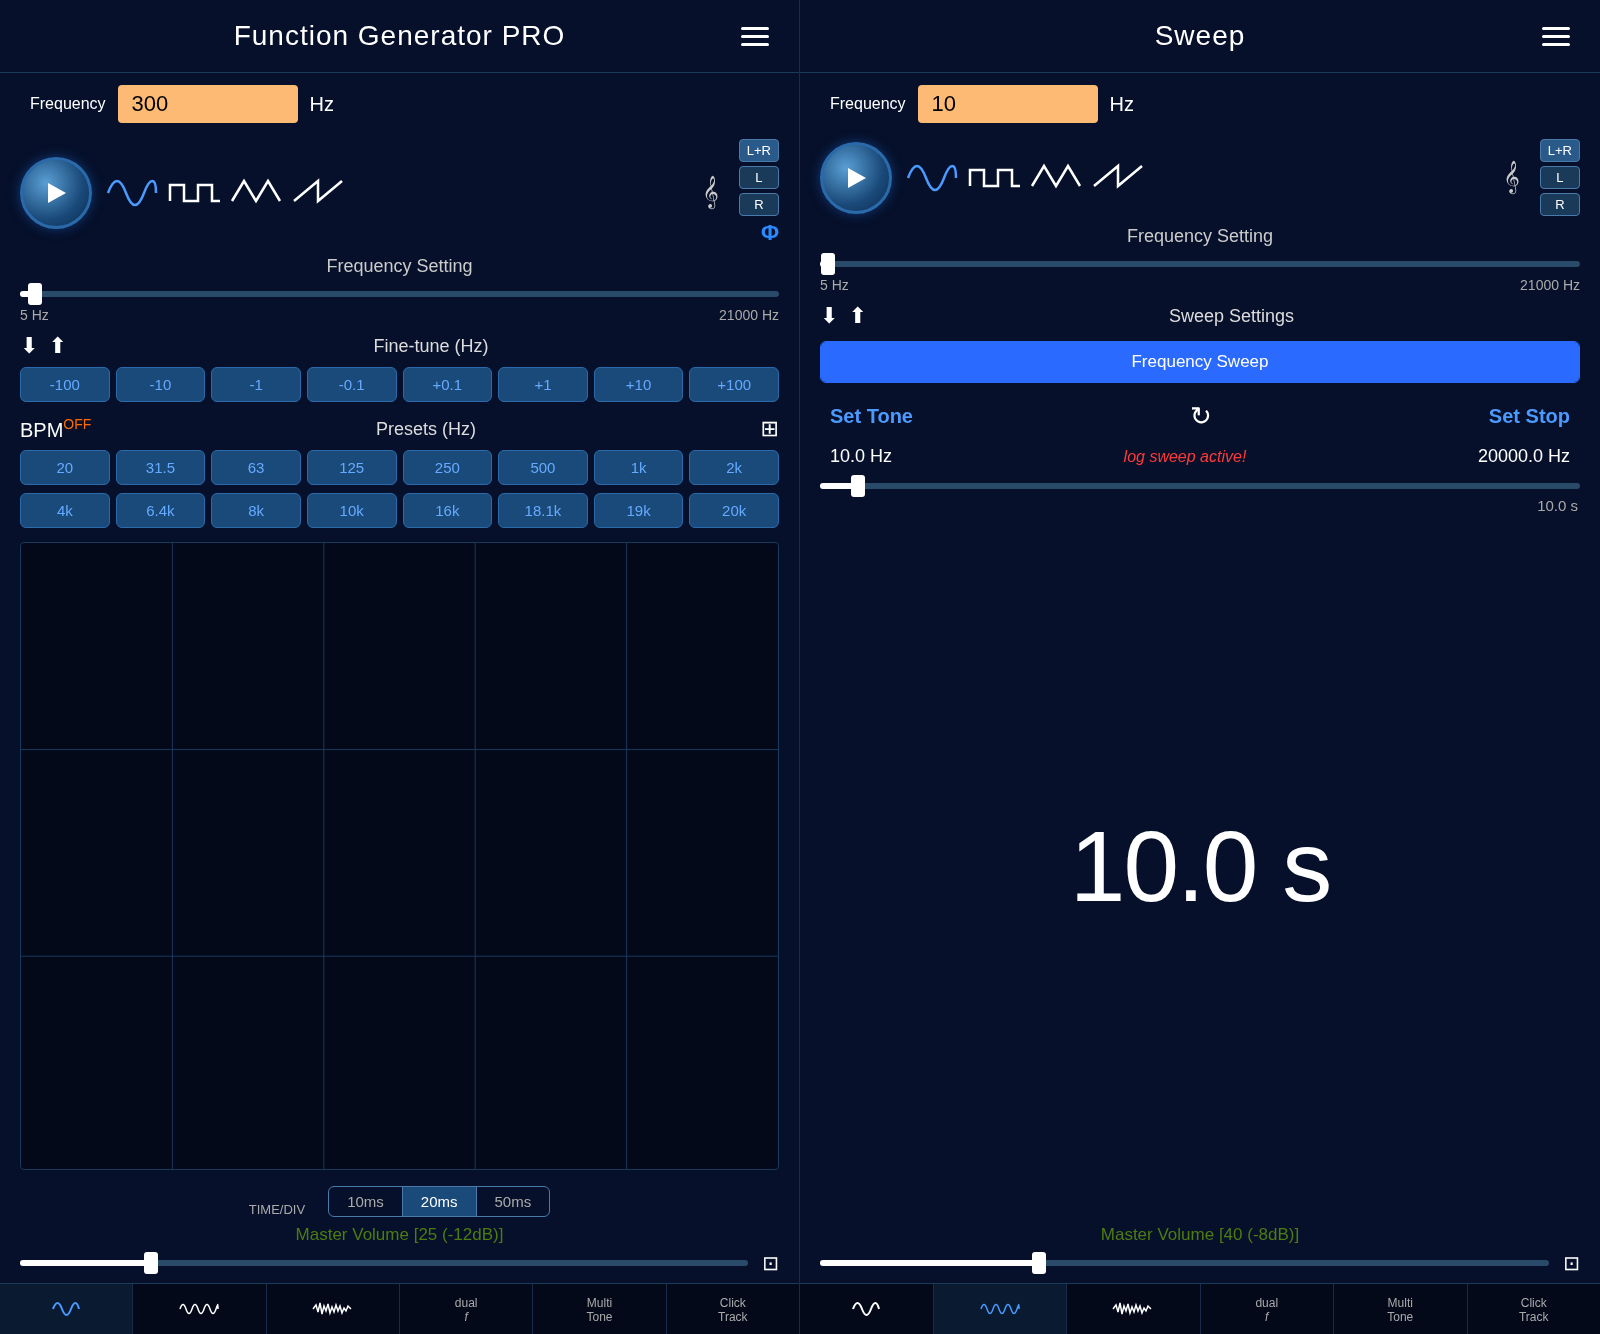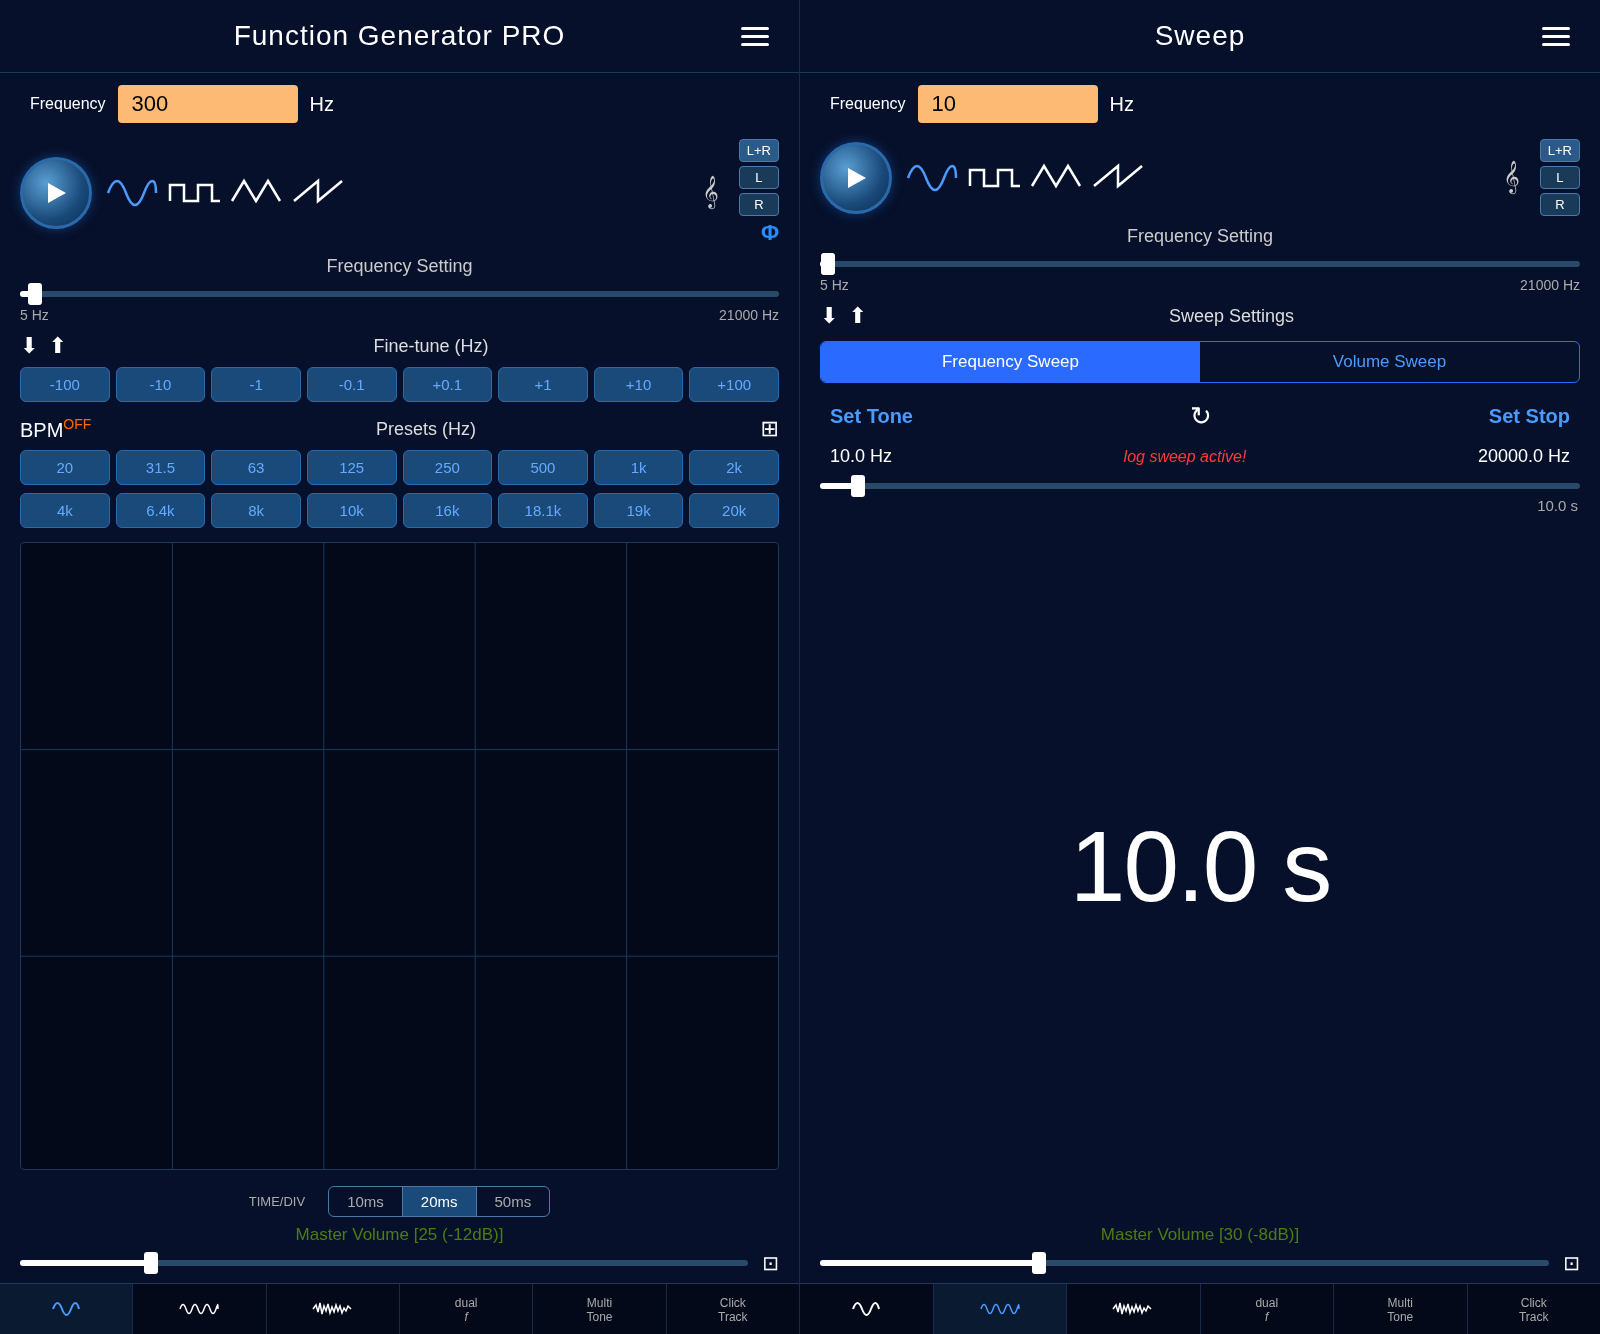--- a/index.html
+++ b/index.html
@@ -277,21 +277,21 @@
       overflow: hidden;
     }
     .osc-grid {
       position: absolute;
       top: 0; left: 0; right: 0; bottom: 0;
     }
 
     
     .timediv-row {
       display: flex;
-      align-items: center;
+      align-items: flex-end;
       justify-content: center;
       padding: 6px 12px 2px;
       gap: 15px;
     }
     .timediv-label {
       color: #aaa;
       font-size: 13px;
       margin-right: 8px;
     }
     .timediv-group {
@@ -705,21 +705,20 @@
   <div class="fine-tune-row">
     <div class="download-icons">
       <span class="icon-btn">⬇</span>
       <span class="icon-btn">⬆</span>
     </div>
     <span class="section-title">Sweep Settings</span>
   </div>
 
   <div class="sweep-tabs">
     <div class="sweep-tab active">Frequency Sweep</div>
-    <div class="sweep-tab">Volume Sweep</div>
   </div>
 
   <div class="set-start-stop-row">
     <span class="set-btn">Set Tone</span>
     <span class="refresh-icon">↻</span>
     <span class="set-btn">Set Stop</span>
   </div>
 
   <div class="sweep-values-row">
     <span class="sweep-val">10.0 Hz</span>
@@ -730,21 +729,21 @@
   <div class="slider-container">
     <div class="slider-track">
       <div class="slider-fill" style="width:5%;"></div>
       <div class="slider-thumb" style="left:5%;"></div>
     </div>
   </div>
   <div class="timer-slider-label">10.0 s</div>
 
   <div class="sweep-timer-display">10.0 s</div>
 
-  <div class="master-vol-label">Master Volume [30 (-8dB)]</div>
+  <div class="master-vol-label">Master Volume [40 (-8dB)]</div>
   <div class="master-vol-row">
     <div class="vol-slider">
       <div class="vol-fill" style="width:30%;"></div>
       <div class="vol-thumb" style="left:30%;"></div>
     </div>
     <span class="speaker-icon">⊡</span>
   </div>
 
   <div class="bottom-nav">
     <div class="nav-item">

